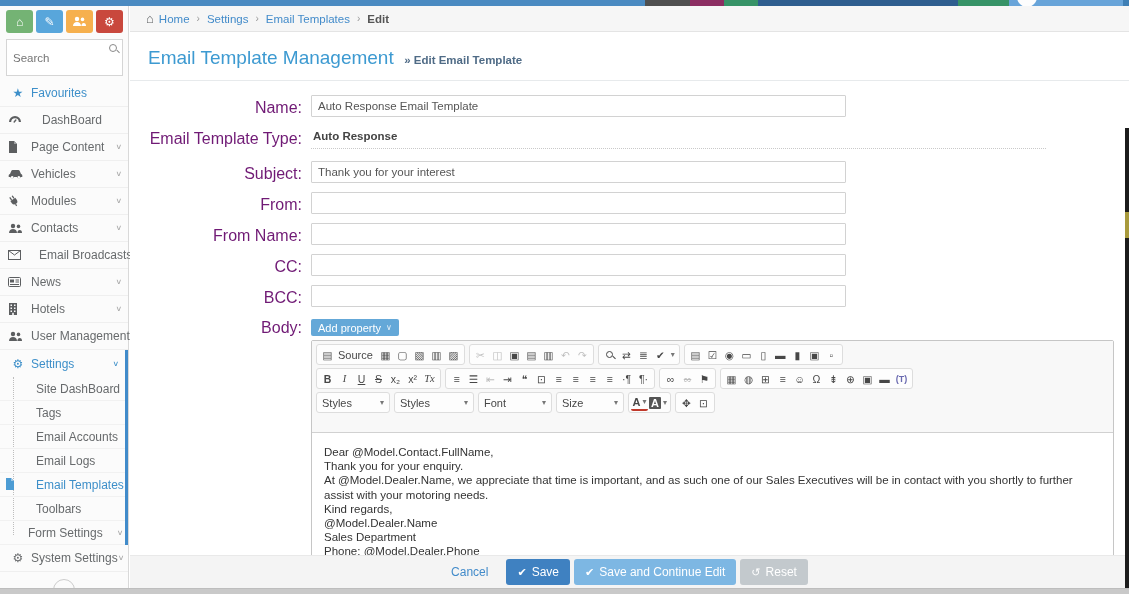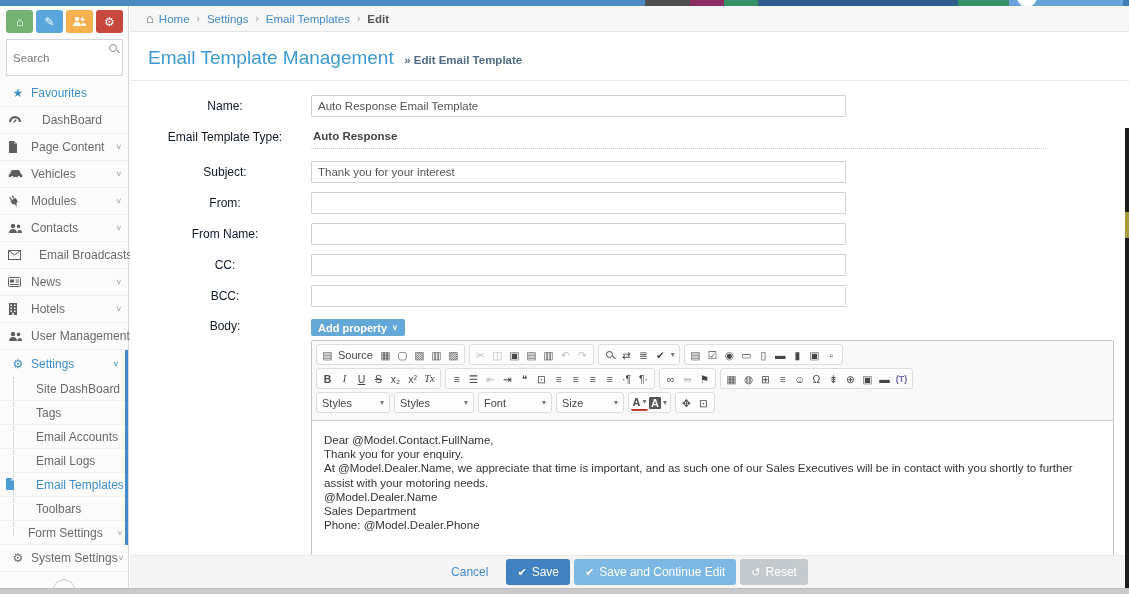--- a/index.html
+++ b/index.html
@@ -56,29 +56,29 @@
   .breadcrumb .sep { color:#9a9a9a; margin:0 7px; font-size:10px; }
   .breadcrumb .current { color:#555; font-weight:bold; }
 
   .content { flex:1; background:#fff; padding:10px 0 0 18px; overflow:hidden; }
   .titlebar { margin-top:5px; }
   .page-title { display:inline; color:#3d9ad1; font-size:19px; font-weight:400; }
   .page-subtitle { display:inline; color:#4f6b86; font-size:11.5px; font-weight:bold; margin-left:6px; }
   .rule { border:none; border-top:1px solid #e7eaec; margin:11px 0 14px -18px; width:999px; }
 
   .frow { display:flex; margin-bottom:9px; align-items:flex-start; }
-  .frow .flbl { width:163px; text-align:center; padding-right:9px; font-size:12px; color:#0f172a; padding-top:4px; flex:0 0 163px;}
+  .frow .flbl { width:163px; text-align:right; padding-right:9px; font-size:16px; color:#701a75; padding-top:4px; flex:0 0 163px;}
   .tinput { width:535px; height:22px; border:1px solid #d2d2d2; border-radius:1px; padding:0 6px;
             font-family:"Liberation Sans",sans-serif; font-size:11.5px; color:#555; outline:none; background:#fff;}
   .static-val { width:735px; font-size:11.5px; color:#444; font-weight:bold; padding:4px 0 6px 2px;
                 border-bottom:1px dotted #c9c9c9; }
 
   .body-col { display:flex; flex-direction:column; }
   .addprop { align-self:flex-start; background:#64a8d8; color:#fff; border:none; border-radius:2px;
-             font-family:"Liberation Sans",sans-serif; font-size:11px; font-weight:bold; height:17px;
+             font-family:"Liberation Sans",sans-serif; font-size:11px; font-weight:normal; height:17px;
              padding:0 7px; cursor:pointer; margin-bottom:4px; display:flex; align-items:center; gap:5px;}
   .addprop .chev { font-size:8px; opacity:.85; }
 
   
   .editor { width:803px; border:1px solid #c6c6c6; border-radius:2px; background:#fff; }
   .tbar { background:#f8f8f8; border-bottom:1px solid #d1d1d1; padding:3px 4px 1px 4px; }
   .tbrow { display:flex; flex-wrap:nowrap; gap:4px; margin-bottom:3px; align-items:center; }
   .tgroup { display:flex; align-items:center; border:1px solid #ddd; border-radius:3px; background:#fdfdfd;
             padding:1px 2px; height:21px; }
   .tbtn { min-width:17px; height:17px; display:flex; align-items:center; justify-content:center;
@@ -451,21 +451,21 @@
                   <span class="tbtn">≡</span>
                   <span class="tbtn">☺</span>
                   <span class="tbtn">Ω</span>
                   <span class="tbtn">⇟</span>
                   <span class="tbtn">⊕</span>
                   <span class="tbtn">▣</span>
                   <span class="tbtn">▬</span>
                   <span class="tbtn token">(T)</span>
                 </div>
               </div>
-              <div class="tbrow" style="margin-bottom:6px">
+              <div class="tbrow" style="margin-bottom:18px">
                 <div class="tdrop" style="width:74px">
                   <span>Styles</span>
                   <span class="arr">▾</span>
                 </div>
                 <div class="tdrop" style="width:80px">
                   <span>Styles</span>
                   <span class="arr">▾</span>
                 </div>
                 <div class="tdrop" style="width:74px">
                   <span>Font</span>
@@ -488,20 +488,21 @@
                 <div class="tgroup">
                   <span class="tbtn">✥</span>
                   <span class="tbtn">⊡</span>
                 </div>
               </div>
             </div>
             <div class="ebody">
               <div>Dear @Model.Contact.FullName,</div>
               <div>Thank you for your enquiry.</div>
               <div>At @Model.Dealer.Name, we appreciate that time is important, and as such one of our Sales Executives will be in contact with you shortly to further assist with your motoring needs.</div>
+              <div>Kind regards,</div>
               <div>@Model.Dealer.Name</div>
               <div>Sales Department</div>
               <div>Phone: @Model.Dealer.Phone</div>
 
               <div class="resize-corner"></div>
             </div>
           </div>
         </div>
       </div>
     </div>

